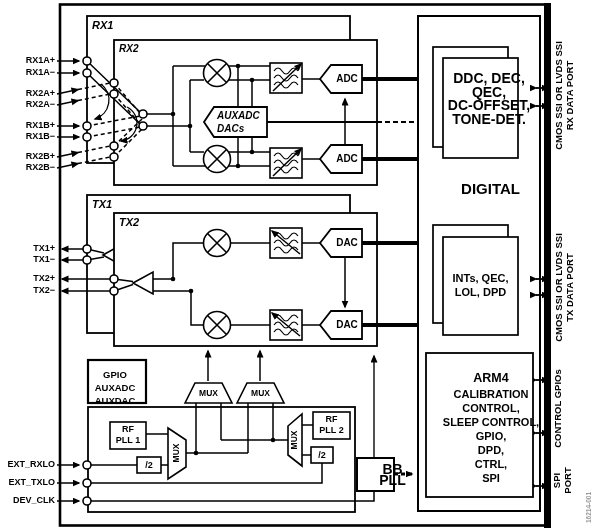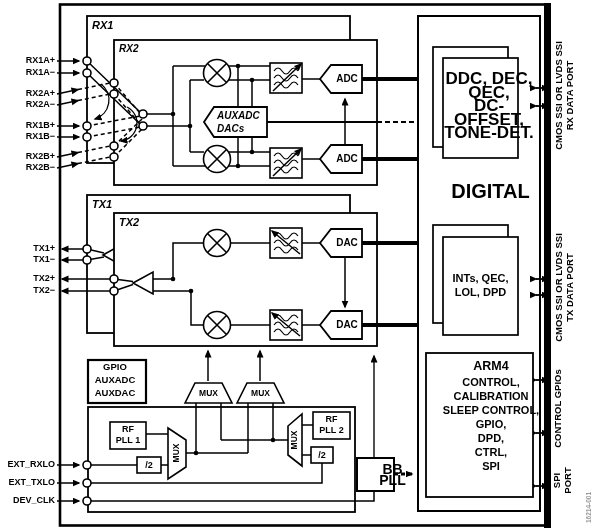--- a/index.html
+++ b/index.html
@@ -323,43 +323,43 @@
   <div>RF</div>
   <div>PLL 2</div>
 </div>
 <div class="blk" style="left:137px;top:460px;width:24px;font-size:9px">/2</div>
 <div class="blk" style="left:310px;top:450px;width:24px;font-size:9px">/2</div>
 <div class="blk" style="left:372px;top:464px;width:41px;font-size:14px;line-height:11px">
   <div>BB</div>
   <div>PLL</div>
 </div>
 
-<div class="blk" style="left:89px;top:360px;width:52px;font-size:9.5px;line-height:13px">
+<div class="blk" style="left:89px;top:368px;width:52px;font-size:9.5px;line-height:13px">
   <div>GPIO</div>
   <div>AUXADC</div>
   <div>AUXDAC</div>
 </div>
 
-<div class="blk" style="left:419px;top:180px;width:143px;font-size:20px">DIGITAL</div>
-
-<div class="blk" style="left:444px;top:72px;width:90px;font-size:17px;line-height:13.5px">
+<div class="blk" style="left:419px;top:180px;width:143px;font-size:15px">DIGITAL</div>
+
+<div class="blk" style="left:444px;top:72px;width:90px;font-size:14px;line-height:13.5px">
   <div>DDC, DEC,</div>
   <div>QEC,</div>
   <div>DC-OFFSET,</div>
   <div>TONE-DET.</div>
 </div>
 <div class="blk" style="left:444px;top:272px;width:73px;font-size:11px;line-height:13.5px">
   <div>INTs, QEC,</div>
   <div>LOL, DPD</div>
 </div>
 
-<div class="blk" style="left:427px;top:359px;width:128px;font-size:11px;line-height:14px">
+<div class="blk" style="left:427px;top:371px;width:128px;font-size:11px;line-height:14px">
   <div style="font-size:12.5px;margin-bottom:2px">ARM4</div>
+  <div>CALIBRATION</div>
   <div>CONTROL,</div>
-  <div>CALIBRATION</div>
   <div>SLEEP CONTROL,</div>
   <div>GPIO,</div>
   <div>DPD,</div>
   <div>CTRL,</div>
   <div>SPI</div>
 </div>
 
 <div class="blk rot" style="left:489px;top:84.5px;width:150px;height:21px;font-size:9.5px;line-height:10.5px">
   <div>CMOS SSI OR LVDS SSI</div>
   <div>RX DATA PORT</div>

